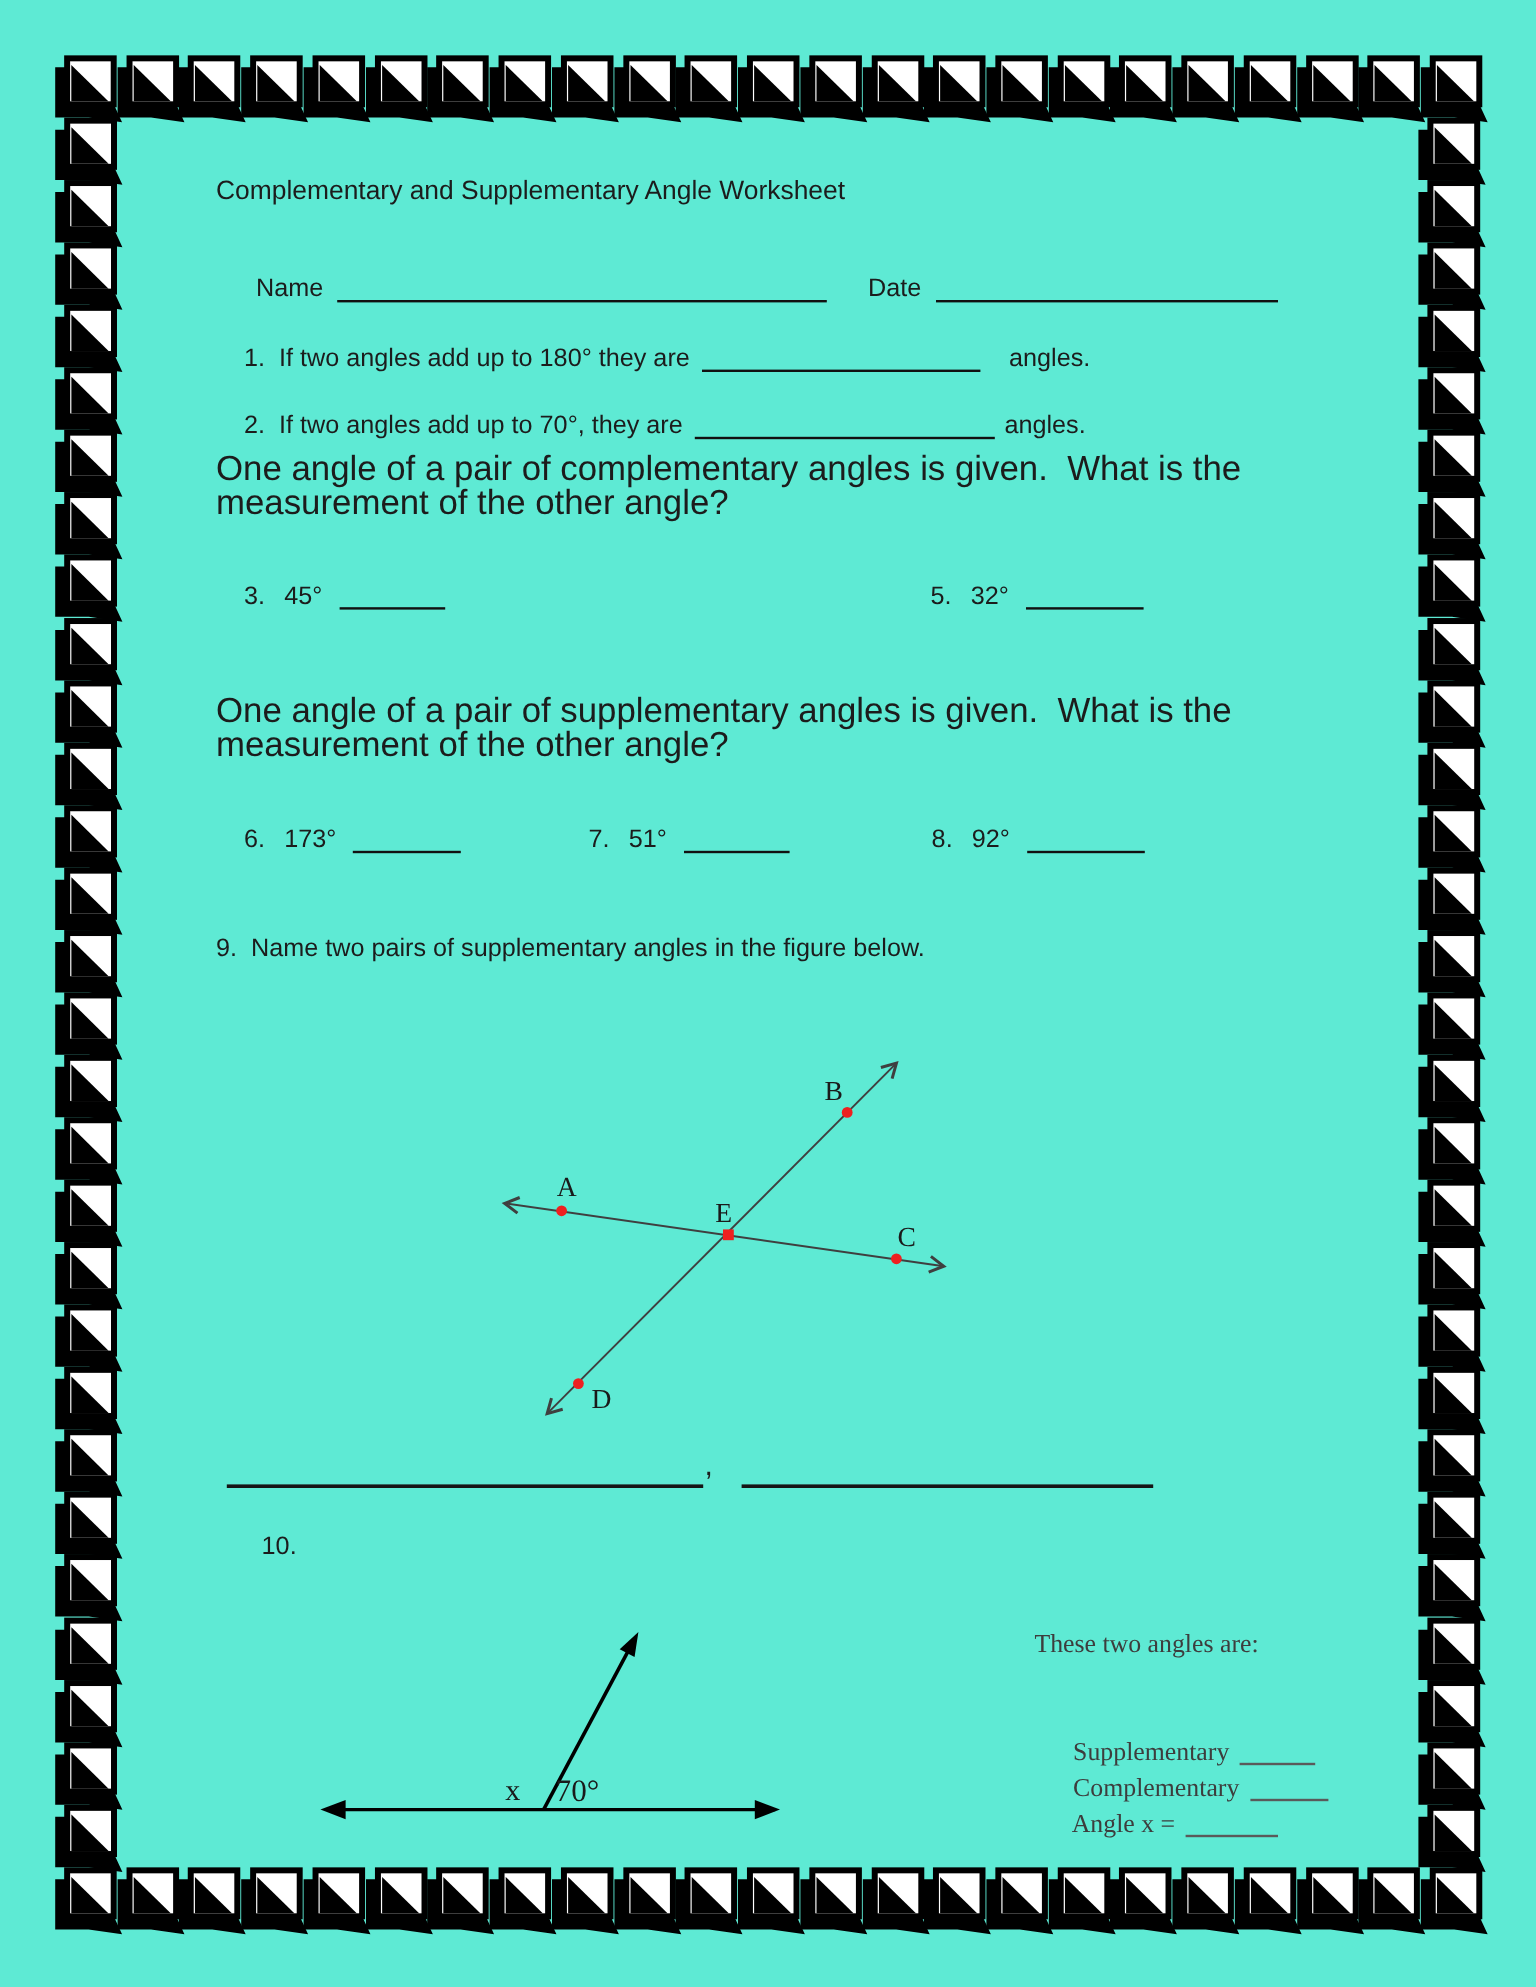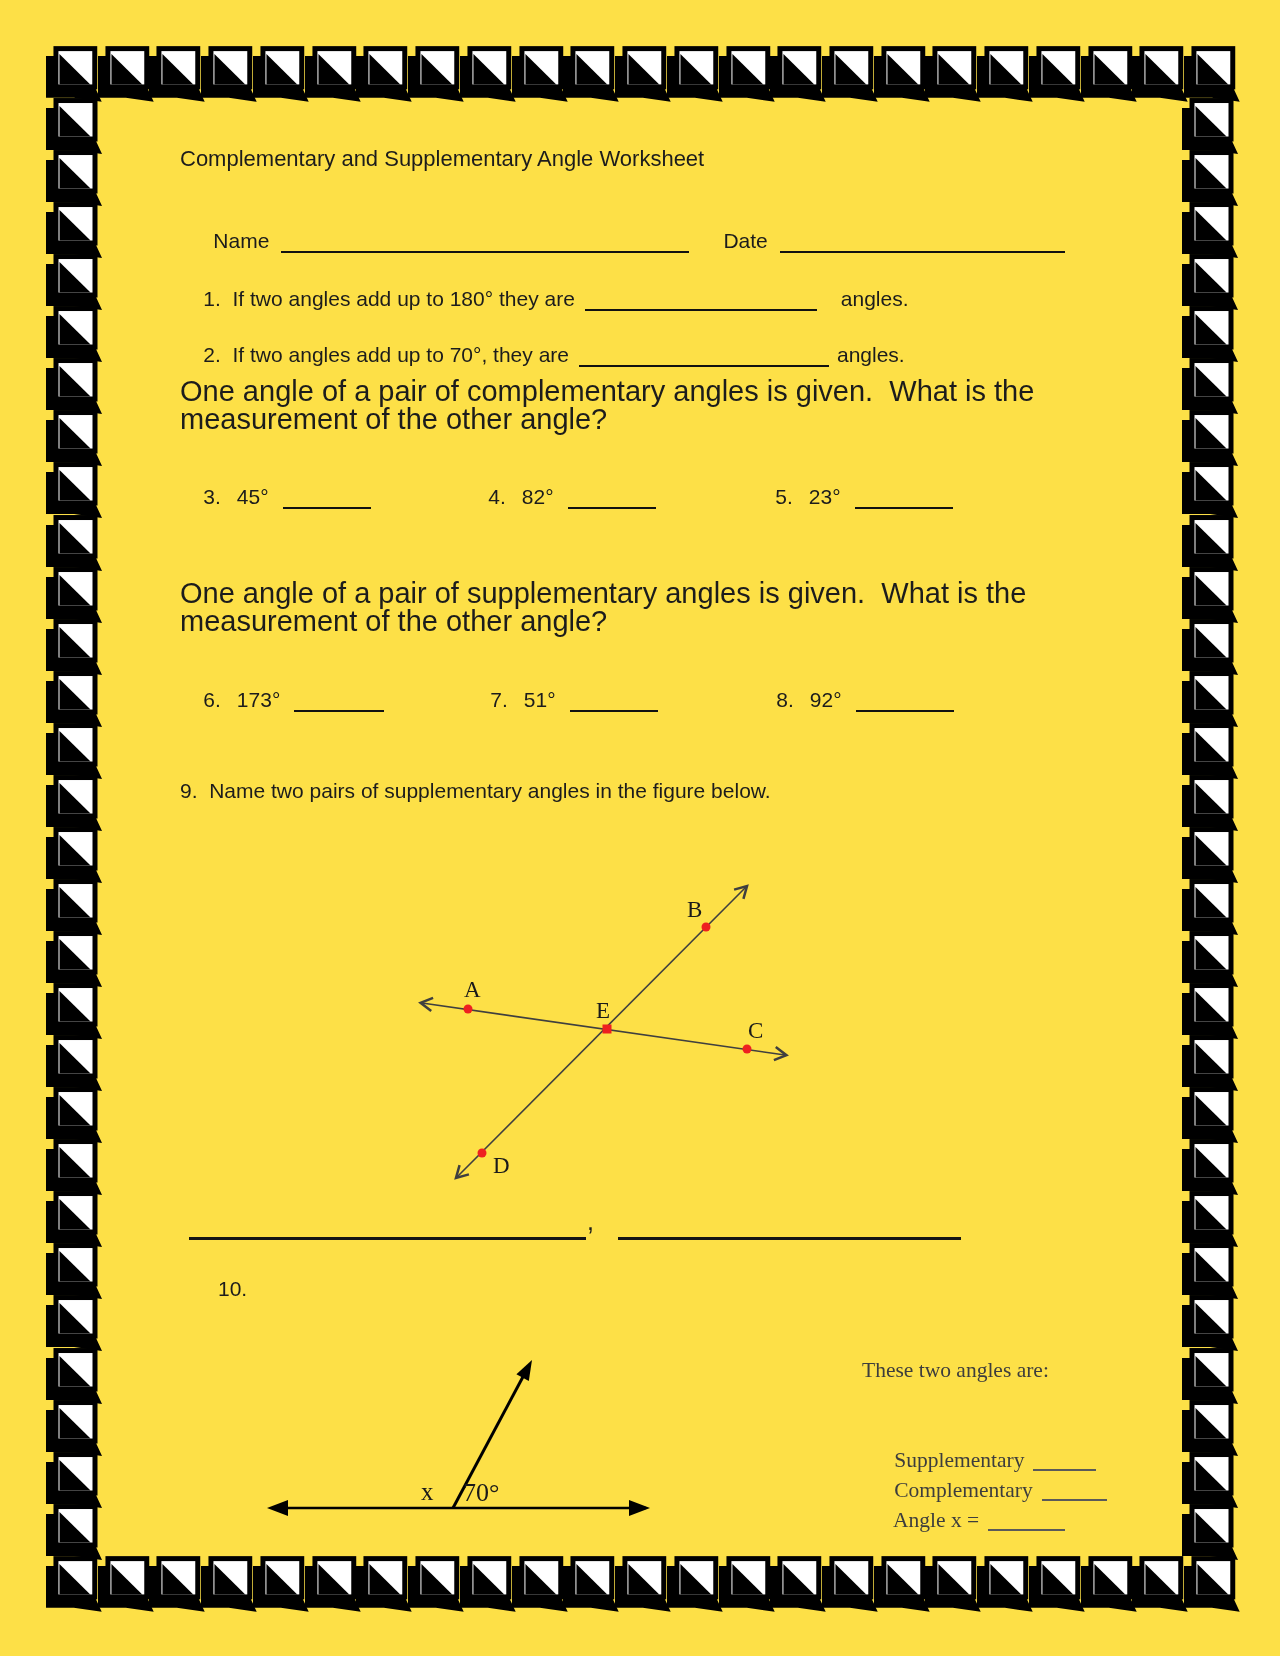--- a/index.html
+++ b/index.html
@@ -1,16 +1,16 @@
 <!DOCTYPE html>
 <html><head>
 <meta charset="utf-8">
 <style>
   html,body{margin:0;padding:0;background:#ffffff;}
-  .page{position:relative;width:1280px;height:1656px;background:#fde047;overflow:hidden;
+  .page{position:relative;width:1280px;height:1656px;background:#5eead4;overflow:hidden;
         font-family:"Liberation Sans",sans-serif;color:#1c1c1c;}
   
   .border-strip{position:absolute;display:flex;}
   .border-strip.row{flex-direction:row;}
   .border-strip.col{flex-direction:column;}
   #border-top{left:46px;top:46px;}
   #border-bottom{left:46px;top:1556px;}
   #border-left{left:46px;top:98px;}
   #border-right{left:1182px;top:98px;}
   .border-strip svg{overflow:visible;flex:none;display:block;}
@@ -677,25 +677,22 @@
 
   <div class="line" style="left:180px;top:319px;">
     <span>2.  If two angles add up to 70°, they are</span><span class="blank ml10" style="width:250px;"></span><span class="ml8">angles.</span>
   </div>
 
   <div class="para" style="top:377px;">One angle of a pair of complementary angles is given.  What is the measurement of the other angle?</div>
 
   <div class="angle-item" style="left:180px;top:461px;">
     <span class="num">3.</span><span class="val">45°</span><span class="blank" style="width:88px;"></span>
   </div>
-  <div class="angle-item" style="left:465px;top:461px;">
-    <span class="num">4.</span><span class="val">82°</span><span class="blank" style="width:88px;"></span>
-  </div>
   <div class="angle-item" style="left:752px;top:461px;">
-    <span class="num">5.</span><span class="val">23°</span><span class="blank" style="width:98px;"></span>
+    <span class="num">5.</span><span class="val">32°</span><span class="blank" style="width:98px;"></span>
   </div>
 
   <div class="para" style="top:579px;">One angle of a pair of supplementary angles is given.  What is the measurement of the other angle?</div>
 
   <div class="angle-item" style="left:180px;top:664px;">
     <span class="num">6.</span><span class="val">173°</span><span class="blank" style="width:90px;"></span>
   </div>
   <div class="angle-item" style="left:467px;top:664px;">
     <span class="num">7.</span><span class="val">51°</span><span class="blank" style="width:88px;"></span>
   </div>

